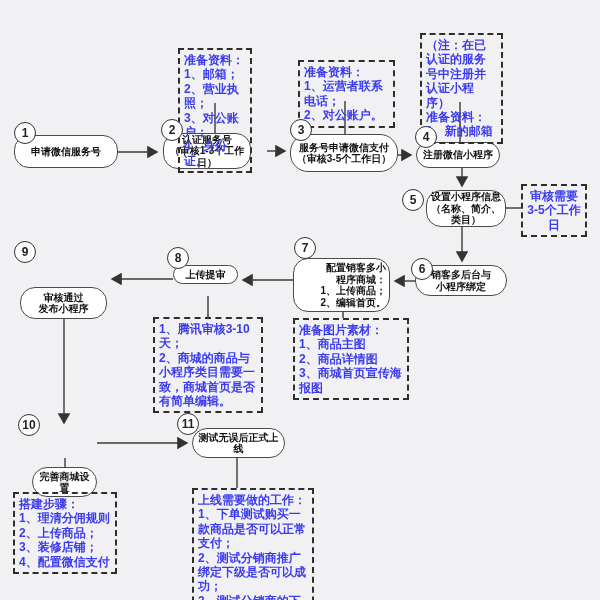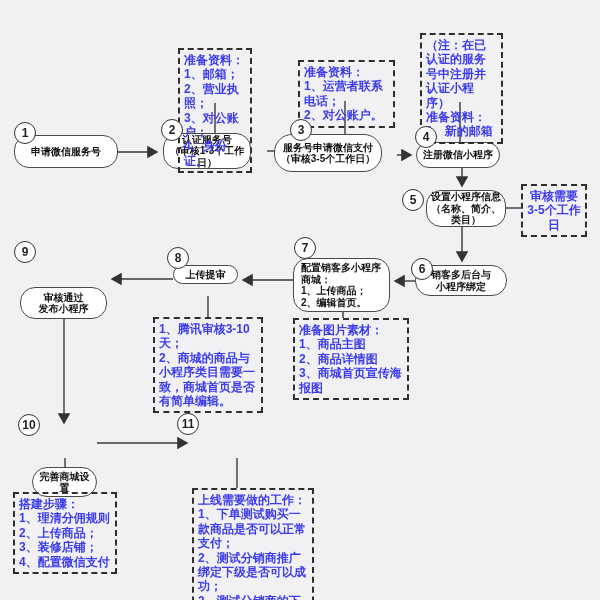--- a/index.html
+++ b/index.html
@@ -17,21 +17,21 @@
     background:#ffffff;
     border:1.5px solid #4a4a4a;
     border-radius:15px;
     box-sizing:border-box;
     display:flex;align-items:center;justify-content:center;
     font-size:10px;font-weight:bold;color:#111;
     line-height:1.15;text-align:center;
     white-space:pre-line;
     padding:2px 3px;
   }
-  .node.left-align{justify-content:flex-start;text-align:left;padding-left:7px;}
+  .node.left-align{justify-content:flex-start;text-align:right;padding-left:25px;}
 
   .badge{
     position:absolute;z-index:3;
     width:22px;height:22px;border-radius:50%;
     background:#ffffff;border:1.8px solid #333;
     box-sizing:border-box;
     display:flex;align-items:center;justify-content:center;
     font-size:12px;font-weight:bold;color:#222;
   }
 
@@ -79,34 +79,35 @@
       <line x1="343" y1="312" x2="343" y2="318"></line>
       <line x1="208" y1="296" x2="208" y2="317"></line>
       <line x1="65" y1="458" x2="65" y2="492"></line>
       <line x1="237" y1="458" x2="237" y2="488"></line>
     </g>
   </svg>
 
   <div class="node" style="left:14px;top:135px;width:104px;height:33px;">申请微信服务号</div>
   <div class="node" style="left:163px;top:133px;width:88px;height:36px;">认证服务号
 （审核1-3个工作日）</div>
-  <div class="node" style="left:274px;top:134px;width:108px;height:38px;border-radius:18px;">服务号申请微信支付
+  <div class="node" style="left:290px;top:134px;width:108px;height:38px;border-radius:18px;">服务号申请微信支付
 （审核3-5个工作日）</div>
   <div class="node" style="left:416px;top:142px;width:84px;height:26px;">注册微信小程序</div>
   <div class="node" style="left:426px;top:190px;width:80px;height:37px;">设置小程序信息
 （名称、简介、类目）</div>
   <div class="node" style="left:415px;top:265px;width:92px;height:31px;">销客多后台与
 小程序绑定</div>
   <div class="node left-align" style="left:293px;top:258px;width:97px;height:54px;">配置销客多小程序商城：
 1、上传商品；
 2、编辑首页。</div>
   <div class="node" style="left:173px;top:265px;width:65px;height:19px;">上传提审</div>
   <div class="node" style="left:20px;top:263px;width:87px;height:32px;margin-top:24px;">审核通过
 发布小程序</div>
   <div class="node" style="left:32px;top:428px;width:65px;height:30px;margin-top:39px;">完善商城设置</div>
+  <div class="node" style="left:192px;top:428px;width:93px;height:30px;">测试无误后正式上线</div>
 
   <div class="badge" style="left:14px;top:122px;">1</div>
   <div class="badge" style="left:161px;top:119px;">2</div>
   <div class="badge" style="left:290px;top:119px;">3</div>
   <div class="badge" style="left:415px;top:126px;">4</div>
   <div class="badge" style="left:402px;top:189px;">5</div>
   <div class="badge" style="left:411px;top:258px;">6</div>
   <div class="badge" style="left:294px;top:237px;">7</div>
   <div class="badge" style="left:167px;top:247px;">8</div>
   <div class="badge" style="left:14px;top:241px;">9</div>

